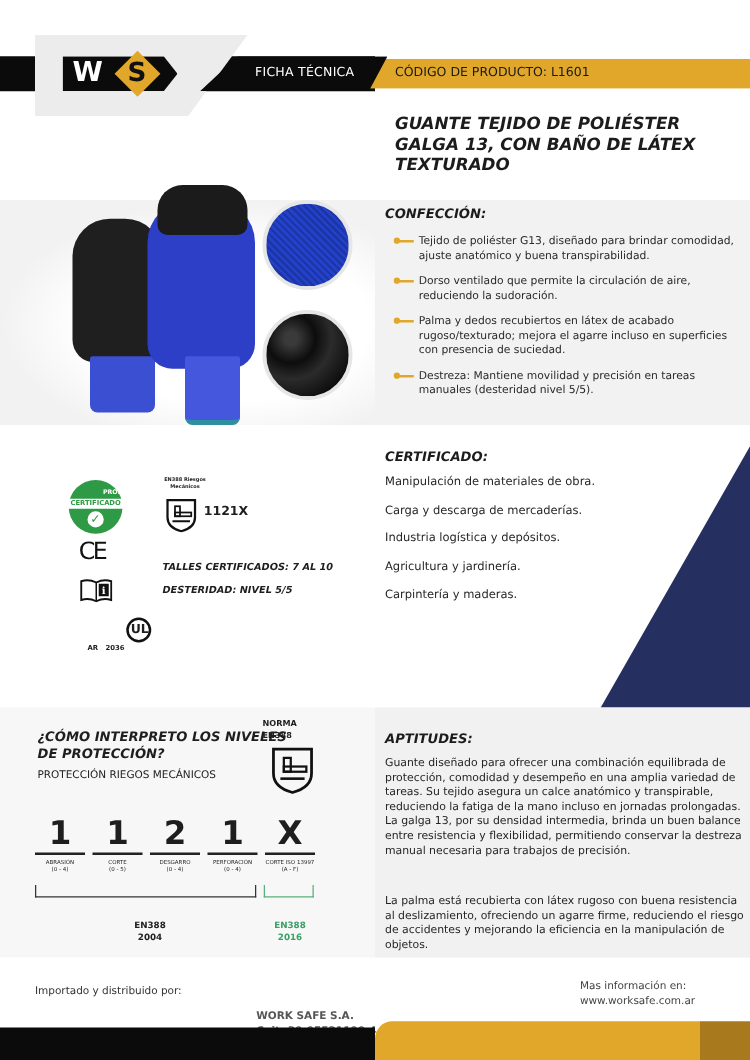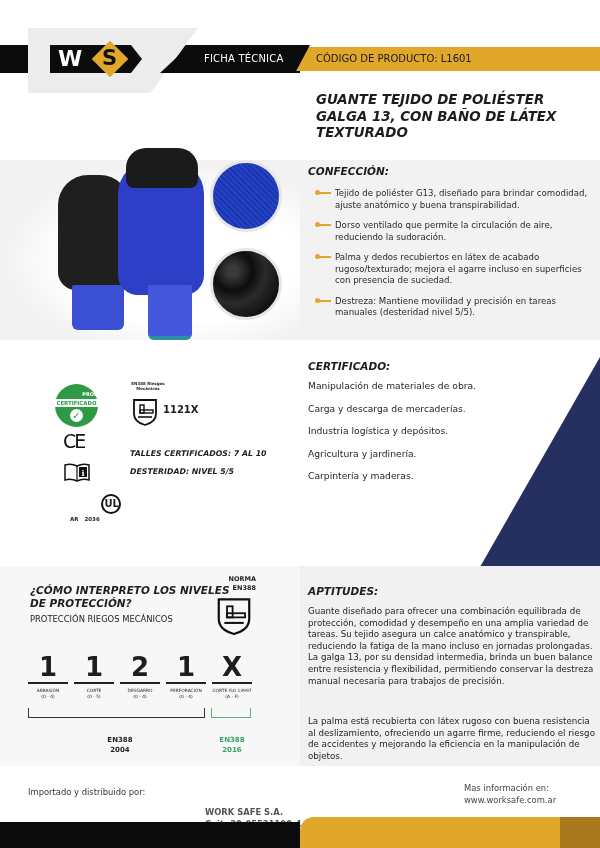--- a/index.html
+++ b/index.html
@@ -62,21 +62,21 @@
   .apl-h { position: absolute; left: 308px; top: 360px; }
   .apl-list { position: absolute; left: 308px; top: 380px; list-style: none; }
   .apl-list li { font-size: 9.2px; line-height: 12px; margin-bottom: 10.6px; color: #262626; }
   .navy-tri { position: absolute; left: 480px; top: 357px; width: 120px; height: 210px; background: #263060; clip-path: polygon(100% 0,100% 100%,0 100%); }
 
   
   .band2 { position: absolute; left: 0; top: 566px; width: 600px; height: 200px; background: #f7f7f7; }
   .band2-r { position: absolute; left: 300px; top: 566px; width: 300px; height: 200px; background: #f1f1f1; }
   .q-title { position: absolute; left: 30px; top: 584px; font: italic bold 10.5px "DejaVu Sans", sans-serif; line-height: 13px; width: 200px; }
   .q-sub { position: absolute; left: 30px; top: 614px; font-size: 8.4px; color: #222; }
-  .norma { position: absolute; left: 210px; top: 575px; width: 46px; text-align: right; font: bold 6.5px "DejaVu Sans", sans-serif; line-height: 9px; }
+  .norma { position: absolute; left: 210px; top: 575px; width: 46px; text-align: left; font: bold 6.5px "DejaVu Sans", sans-serif; line-height: 9px; }
   .shield-b { position: absolute; left: 216px; top: 596px; width: 36px; height: 40px; }
 
   .digits { position: absolute; left: 28px; top: 652px; width: 230px; height: 80px; }
   .dig { position: absolute; top: 0; width: 40px; text-align: center; }
   .dig .n { font: bold 26px "DejaVu Sans", sans-serif; line-height: 30px; border-bottom: 2px solid #222; display: block; }
   .dig .lbl { font-size: 4.4px; line-height: 5.5px; margin-top: 4px; display: block; text-transform: none; }
   .bracket1 { position: absolute; left: 28px; top: 708px; width: 177px; height: 10px; border: 1.5px solid #333; border-top: none; }
   .bracket2 { position: absolute; left: 211px; top: 708px; width: 40px; height: 10px; border: 1.5px solid #5ab07a; border-top: none; }
   .en04 { position: absolute; left: 100px; top: 735px; font: bold 7px "DejaVu Sans", sans-serif; text-align: center; line-height: 10px; width: 40px; }
   .en16 { position: absolute; left: 212px; top: 735px; font: bold 7px "DejaVu Sans", sans-serif; text-align: center; line-height: 10px; width: 40px; color: #3aa065; }

